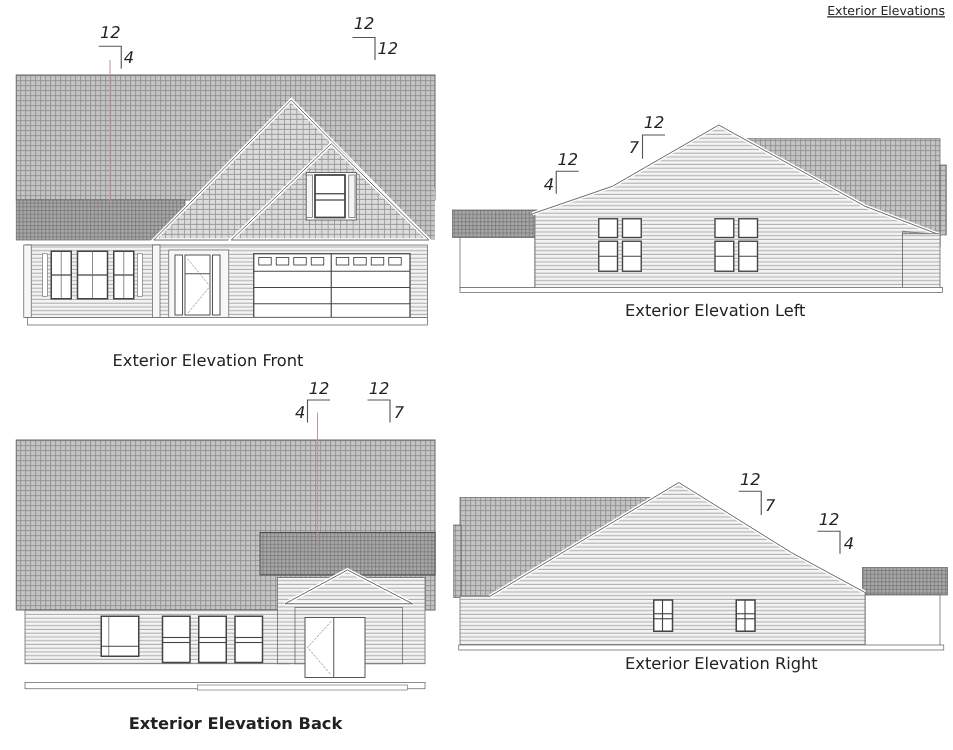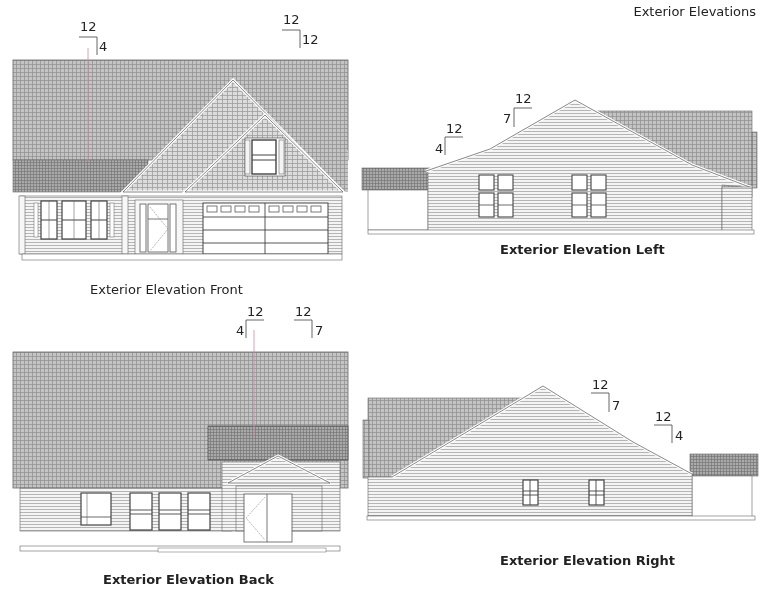--- a/index.html
+++ b/index.html
@@ -1,20 +1,20 @@
 <!DOCTYPE html>
 <html><head>
 <meta charset="utf-8">
 <style>
   html, body { margin: 0; padding: 0; background: #ffffff; }
   body { width: 762px; height: 600px; position: relative; overflow: hidden;
          font-family: "DejaVu Sans", sans-serif; color: #222; }
-  .sheet-title { position: absolute; right: 6px; top: 4px; font-size: 13px; color: #222; }
+  .sheet-title { position: absolute; right: 6px; top: 4px; font-size: 10px; color: #222; text-decoration: underline; }
   .caption { position: absolute; font-size: 13px; color: #222; white-space: nowrap; }
-  .pitch { position: absolute; font-size: 13px; color: #222; line-height: 1; }
+  .pitch { position: absolute; font-size: 13px; color: #222; line-height: 1; font-style: italic; }
   svg.drawing { position: absolute; left: 0; top: 0; }
 </style>
 </head>
 <body>
 
 <div class="sheet-title">Exterior Elevations</div>
 
 <svg class="drawing" width="762" height="600" viewBox="0 0 762 600">
   <defs>
     <pattern id="shingle" width="4" height="4" patternUnits="userSpaceOnUse">
@@ -238,15 +238,15 @@
 <div class="pitch" style="left:236px; top:324px;">4</div>
 <div class="pitch" style="left:295px; top:305px;">12</div>
 <div class="pitch" style="left:315px; top:324px;">7</div>
 
 <div class="pitch" style="left:592px; top:378px;">12</div>
 <div class="pitch" style="left:612px; top:399px;">7</div>
 <div class="pitch" style="left:655px; top:410px;">12</div>
 <div class="pitch" style="left:675px; top:429px;">4</div>
 
 <div class="caption" style="left:90px; top:282px;">Exterior Elevation Front</div>
-<div class="caption" style="left:500px; top:242px;font-weight:bold;">Exterior Elevation Left</div>
+<div class="caption" style="left:500px; top:242px;">Exterior Elevation Left</div>
 <div class="caption" style="left:103px; top:572px;font-weight:bold;">Exterior Elevation Back</div>
-<div class="caption" style="left:500px; top:553px;font-weight:bold;">Exterior Elevation Right</div>
+<div class="caption" style="left:500px; top:524px;">Exterior Elevation Right</div>
 
 </body></html>

